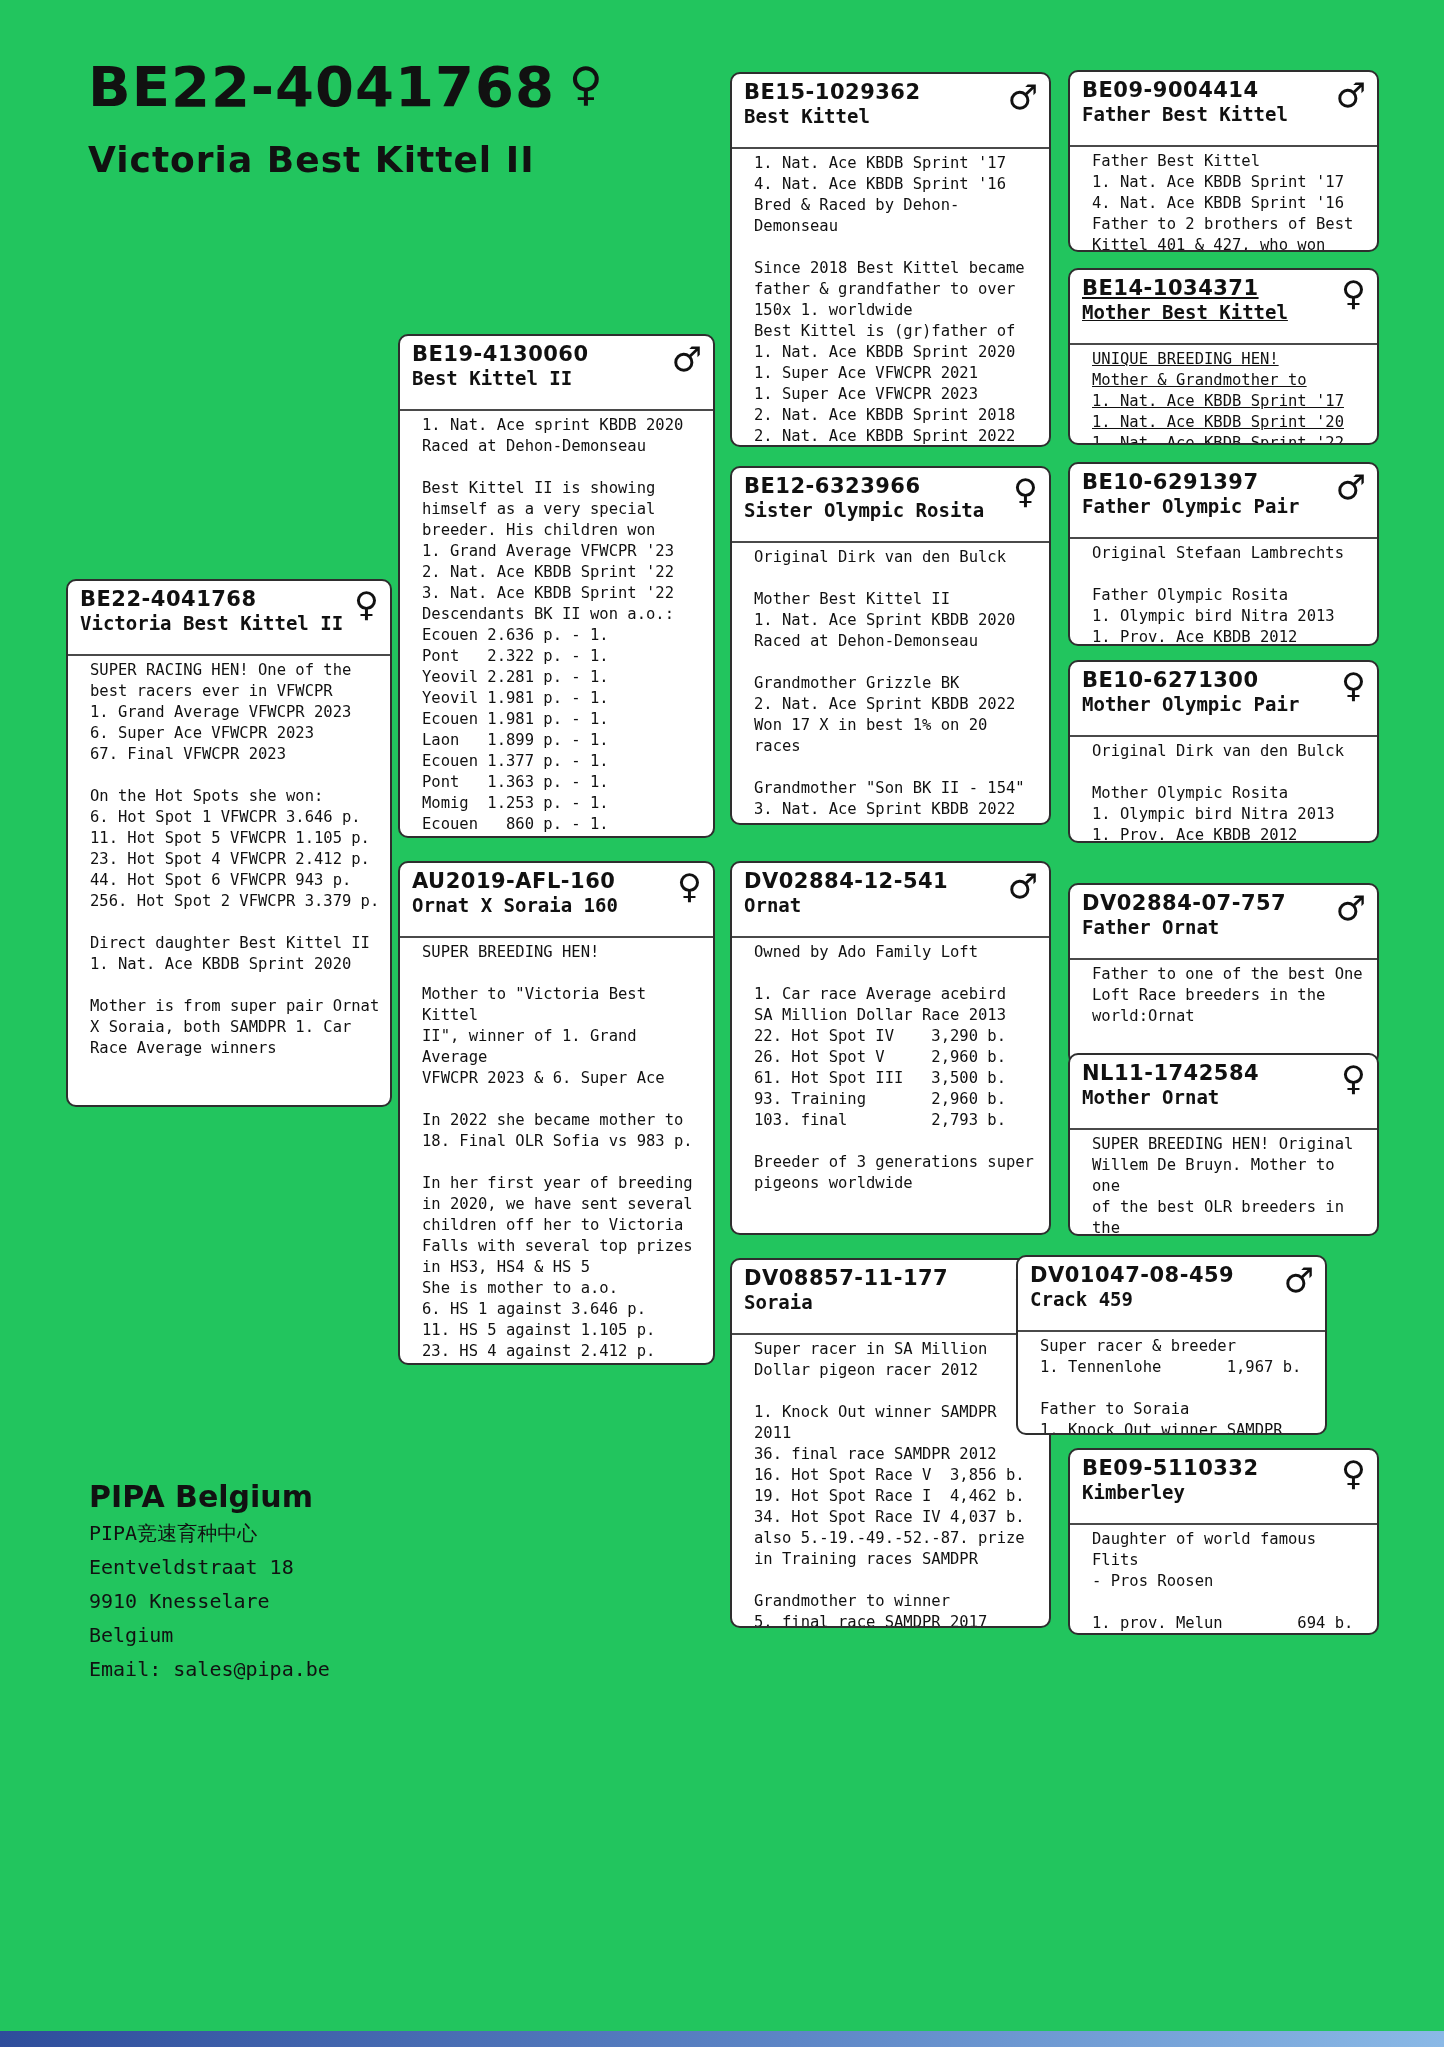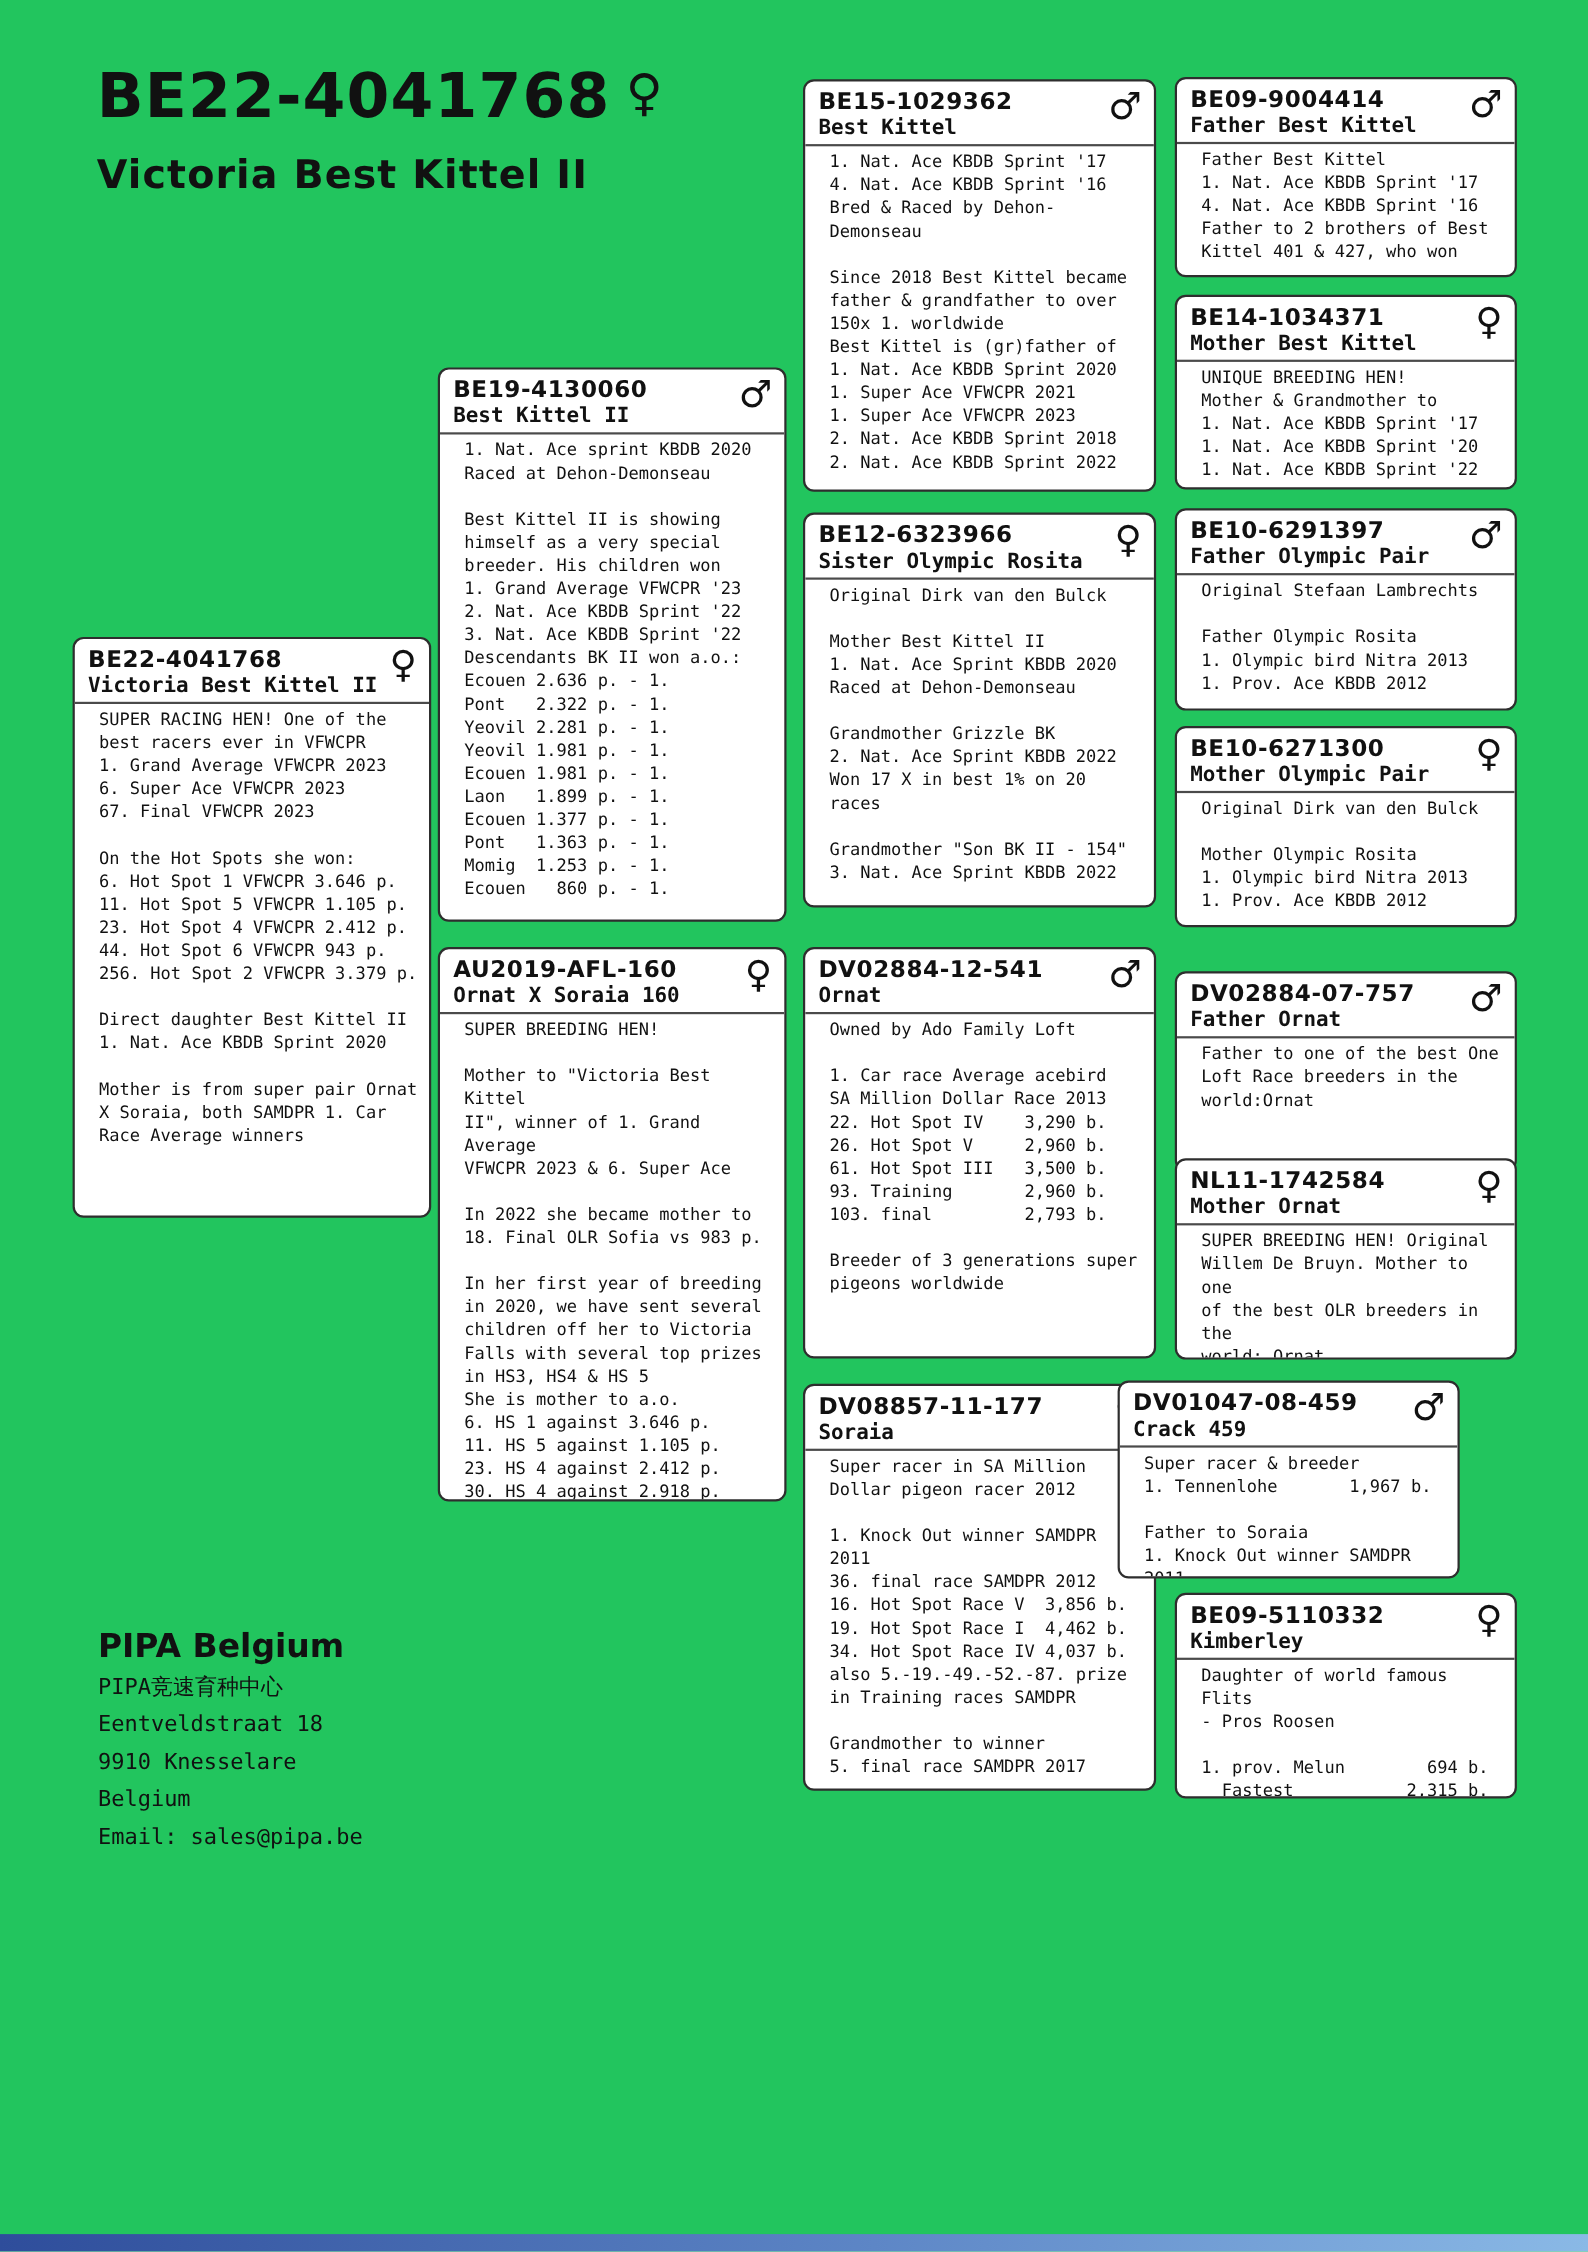--- a/index.html
+++ b/index.html
@@ -6,40 +6,40 @@
   #canvas{position:relative;width:1444px;height:2047px;background:#22c55e;overflow:hidden;
           font-family:"DejaVu Sans", sans-serif;color:#111;}
 
   .main-title{position:absolute;left:88px;top:52px;font:bold 56px/64px "DejaVu Sans", sans-serif;
               letter-spacing:1px;color:#111;}
   .main-gender{font-size:46px;vertical-align:6px;margin-left:14px;font-weight:bold;}
   .main-subtitle{position:absolute;left:88px;top:138px;font:bold 36px/44px "DejaVu Sans", sans-serif;
               letter-spacing:1px;color:#111;}
 
   .pbox{position:absolute;border:2px solid #2e2e2e;border-radius:10px;background:#fff;overflow:hidden;}
-  .pbox-header{position:relative;padding:5px 12px 3px 12px;border-bottom:2px solid #4a4a4a;}
+  .pbox-header{position:relative;padding:5px 12px 19px 12px;border-bottom:2px solid #4a4a4a;}
   .pbox-ring{font:bold 21px/26px "DejaVu Sans", sans-serif;letter-spacing:0.5px;white-space:nowrap;}
   .pbox-name{font:bold 19px/23px "DejaVu Sans Mono", monospace;white-space:nowrap;}
   .pbox-gender{position:absolute;top:5px;right:11px;font:bold 34px/36px "DejaVu Sans", sans-serif;}
   .pbox-body{padding:4px 10px;font:15.5px/21px "DejaVu Sans Mono", monospace;
              white-space:pre-wrap;color:#111;margin-left:12px;}
 
   
   #b-be22   {left:66px;  top:579px;  width:322px; height:524px;}
   
   #b-be19   {left:398px; top:334px;  width:313px; height:500px;}
   #b-au2019 {left:398px; top:861px;  width:313px; height:500px;}
   
   #b-be15   {left:730px; top:72px;   width:317px; height:371px;}
   #b-be12   {left:730px; top:466px;  width:317px; height:355px;}
   #b-dv541  {left:730px; top:861px;  width:317px; height:370px;}
   #b-dv177  {left:730px; top:1258px; width:317px; height:366px;}
   
   #b-be09a  {left:1068px;top:70px;   width:307px; height:178px;}
-  #b-be14   {left:1068px;top:268px;  width:307px; height:173px;}
+  #b-be14   {left:1068px;top:268px;  width:307px; height:173px;text-decoration:underline;}
   #b-be10a  {left:1068px;top:462px;  width:307px; height:180px;}
   #b-be10b  {left:1068px;top:660px;  width:307px; height:179px;}
   #b-dv757  {left:1068px;top:883px;  width:307px; height:178px;}
   #b-nl11   {left:1068px;top:1053px; width:307px; height:179px;}
   #b-dv459  {left:1016px;top:1255px; width:307px; height:176px;}
   #b-be09b  {left:1068px;top:1448px; width:307px; height:183px;}
 
   .footer-block{position:absolute;left:89px;top:1478px;}
   .footer-company{font:bold 30px/38px "DejaVu Sans", sans-serif;color:#111;}
   .footer-line{font:20px/34px "DejaVu Sans Mono", monospace;color:#111;white-space:pre;}

